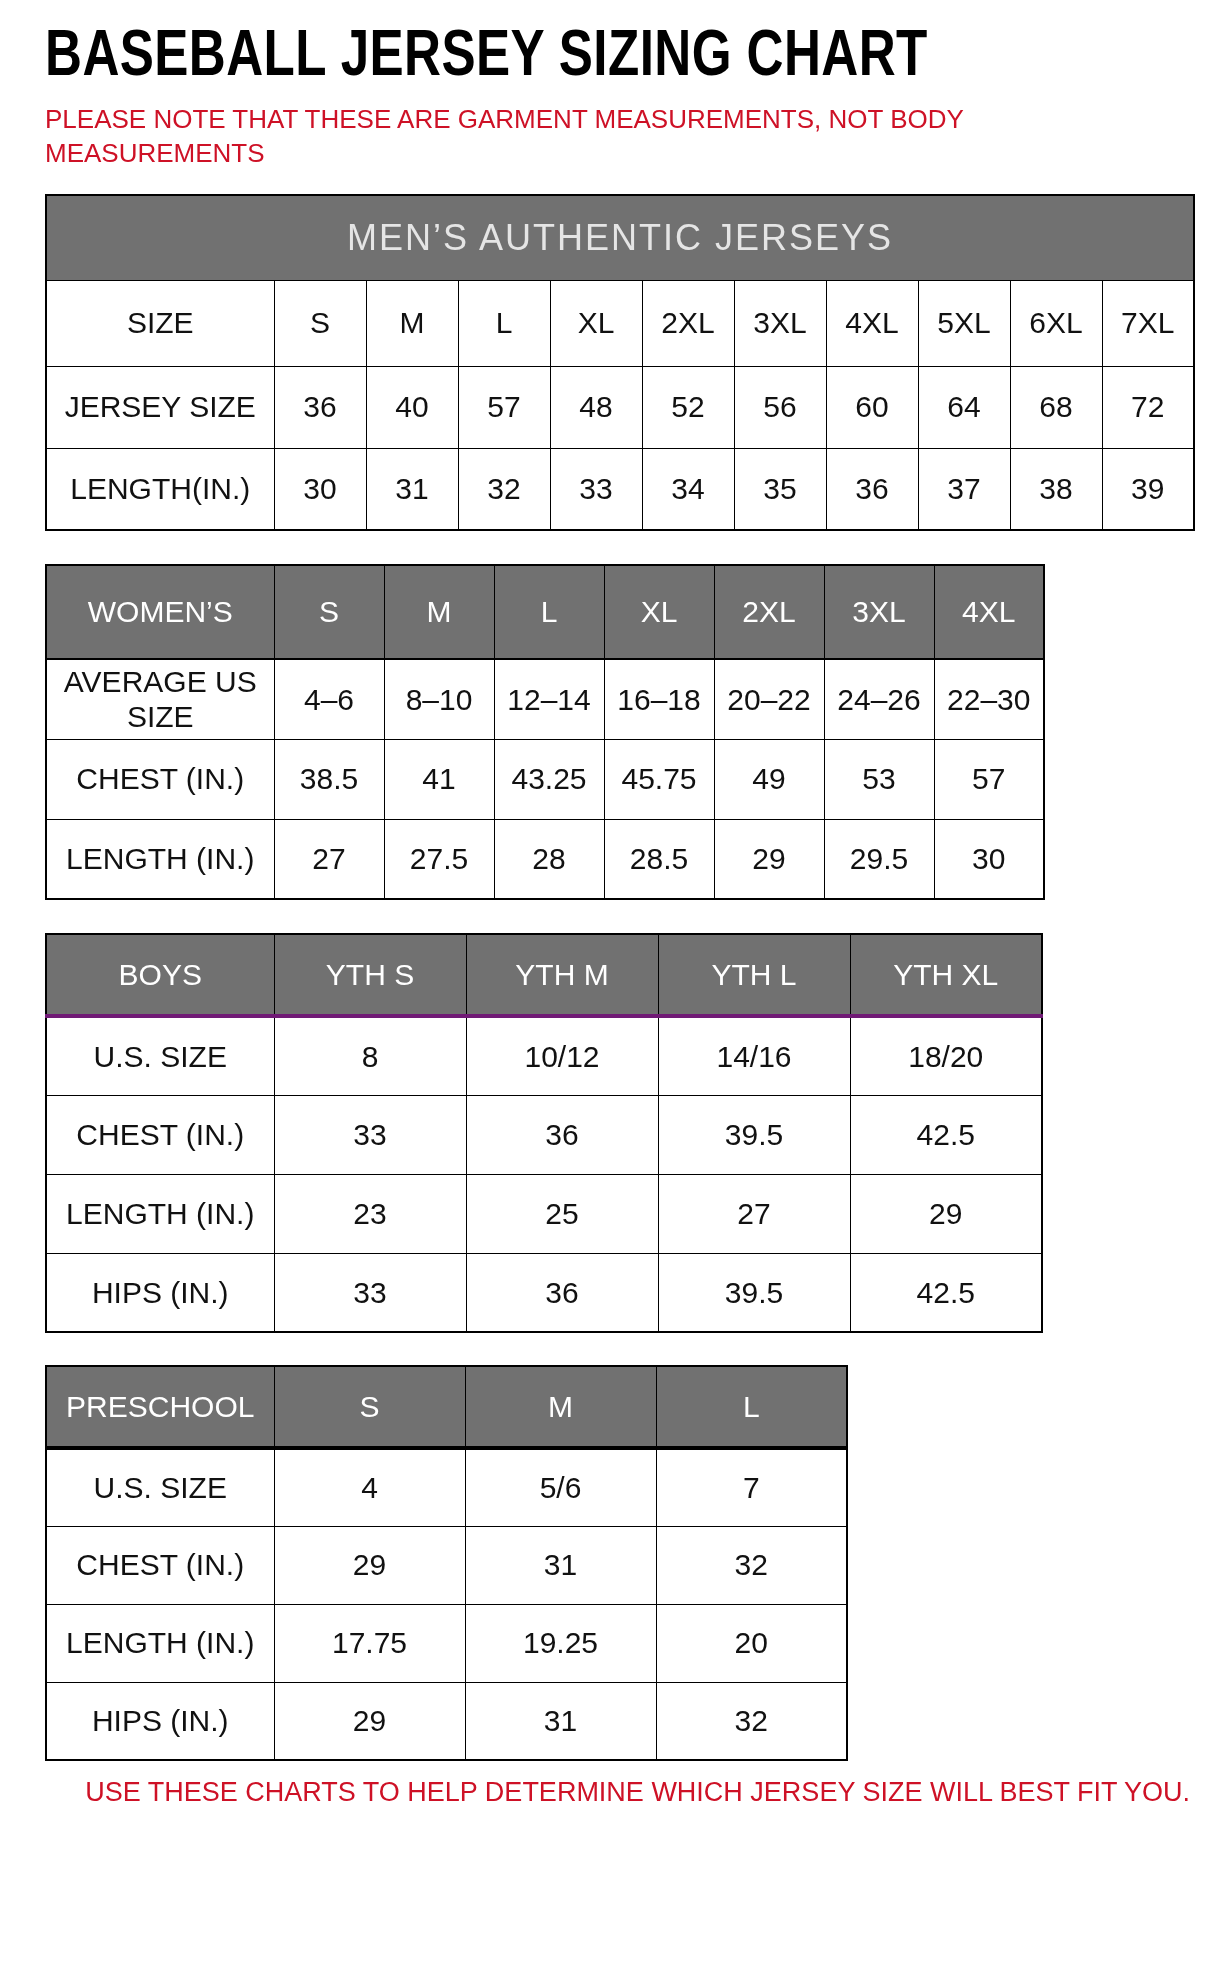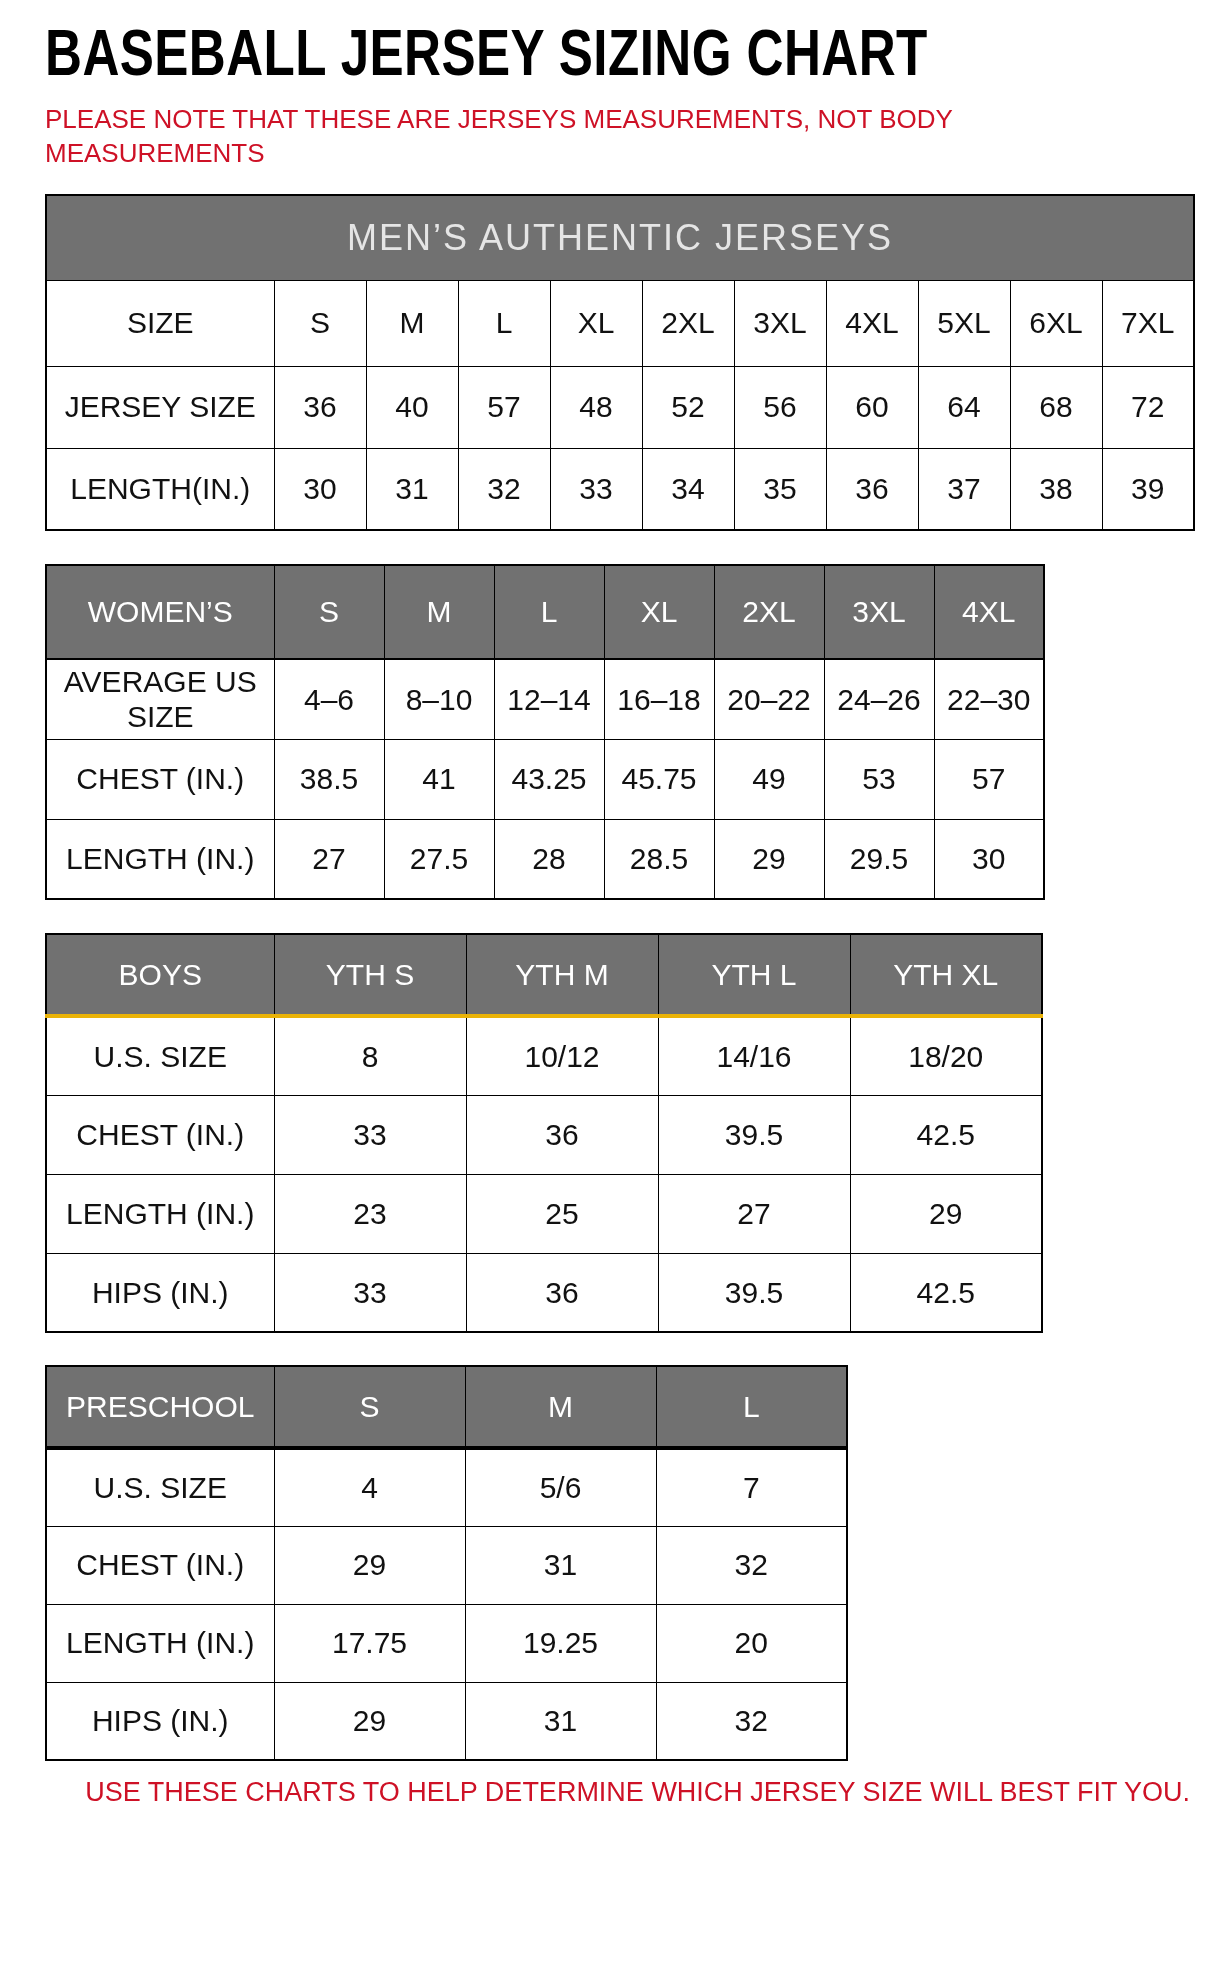--- a/index.html
+++ b/index.html
@@ -78,36 +78,36 @@
   .mens tr.data td { height: 82px; }
 
   
   table.womens { width: 998px; margin-bottom: 33px; }
   .womens tr.ghdr td { height: 94px; border-bottom: 2px solid #000; }
   .womens tr.data td { height: 80px; }
   td.wrap2 { padding: 0 28px; line-height: 1.15; }
 
   
   table.boys { width: 996px; margin-bottom: 32px; }
-  .boys tr.ghdr td { height: 82px; border-bottom: 4px solid #eab308; }
+  .boys tr.ghdr td { height: 82px; border-bottom: 4px solid #701a75; }
   .boys tr.data td { height: 79px; }
 
   
   table.preschool { width: 801px; margin-bottom: 0; }
   .preschool tr.ghdr td { height: 82px; border-bottom: 4px solid #000; }
   .preschool tr.data td { height: 78px; }
 </style>
 </head>
 <body>
 
 <div class="content">
 
   <h1 class="page-title">BASEBALL JERSEY SIZING CHART</h1>
 
-  <p class="note-top">PLEASE NOTE THAT THESE ARE JERSEYS MEASUREMENTS, NOT BODY MEASUREMENTS</p>
+  <p class="note-top">PLEASE NOTE THAT THESE ARE GARMENT MEASUREMENTS, NOT BODY MEASUREMENTS</p>
 
   <table class="tbl mens">
     <colgroup>
       <col style="width:228px">
       <col style="width:92px">
         <col style="width:92px">
         <col style="width:92px">
         <col style="width:92px">
         <col style="width:92px">
       <col style="width:92px">

